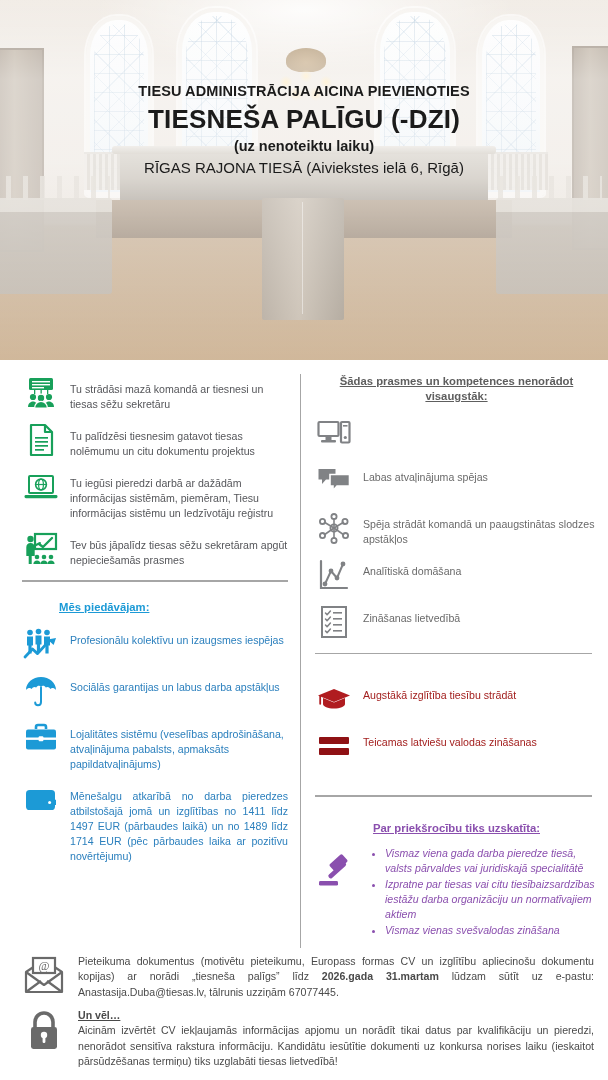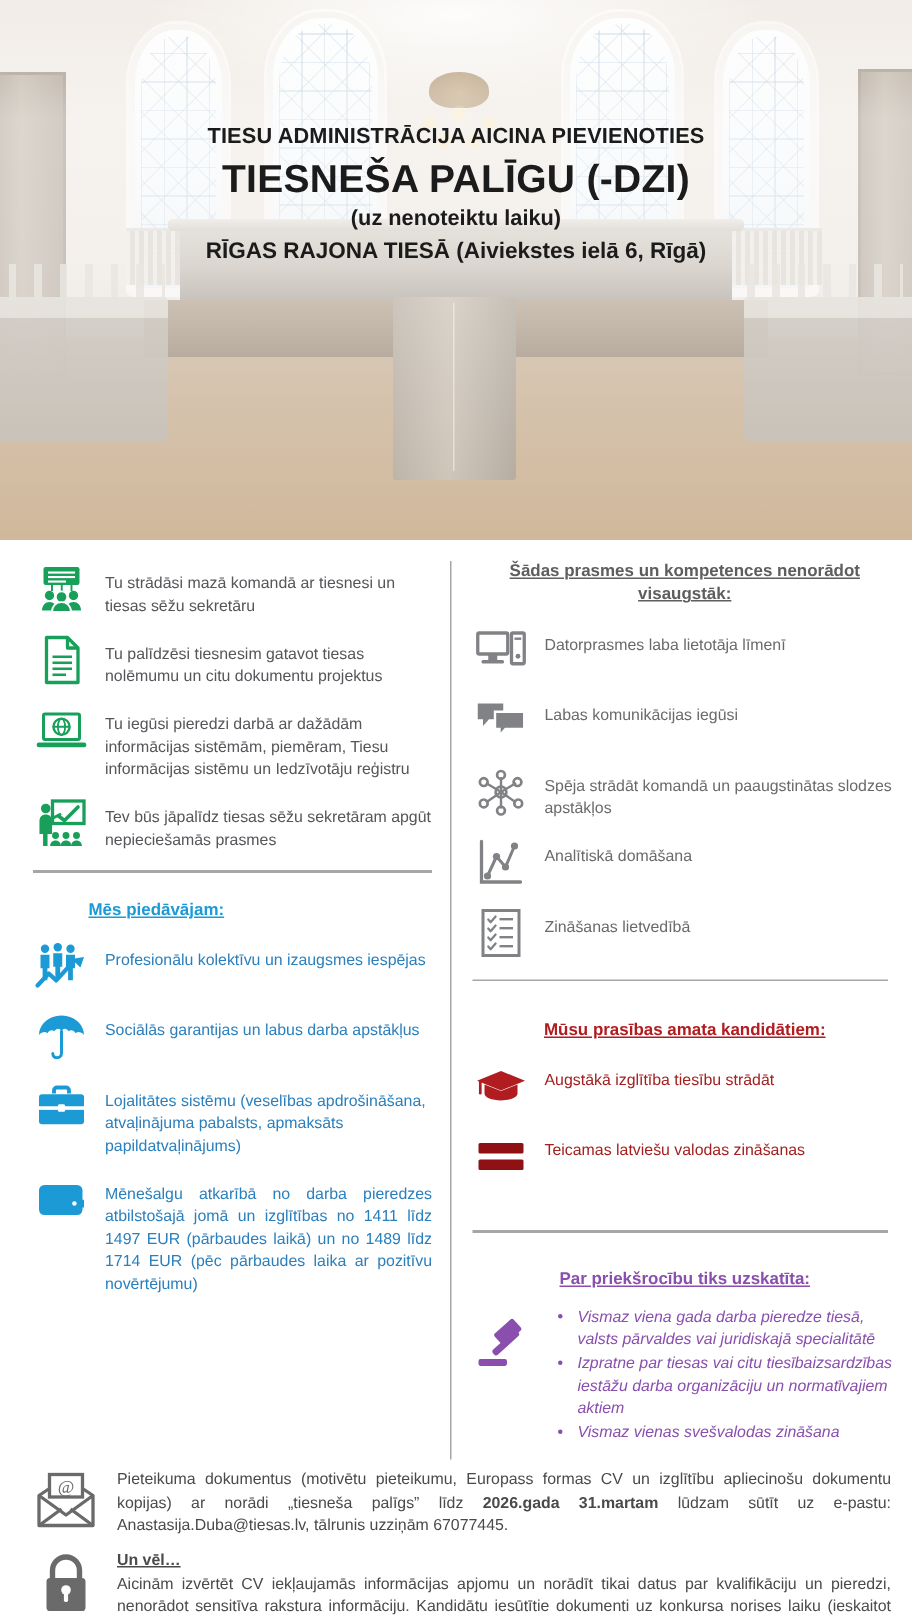--- a/index.html
+++ b/index.html
@@ -167,21 +167,21 @@
     letter-spacing: .2px;
   }
   .hero-line3 {
     font-size: 14.5px;
     font-weight: bold;
     line-height: 1.3;
     margin-top: 2px;
   }
   .hero-line4 {
     font-size: 15px;
-    font-weight: bold;
+    font-weight: normal;
     line-height: 1.3;
     margin-top: 2px;
   }
 
   
   .content {
     position: relative;
     width: 608px;
     padding: 0;
     box-sizing: border-box;
@@ -443,31 +443,30 @@
         <span class="ic">
           <svg width="34" height="30" viewBox="0 0 34 30">
             <rect x="1.5" y="3" width="20" height="14" rx="1" fill="none" stroke="#808285" stroke-width="2.2"></rect>
             <rect x="8.5" y="17.5" width="6" height="3.5" fill="#808285"></rect>
             <rect x="4" y="21" width="15" height="2.4" rx="1" fill="#808285"></rect>
             <rect x="24" y="3" width="8.5" height="20.5" rx="1" fill="none" stroke="#808285" stroke-width="2.2"></rect>
             <rect x="26" y="6" width="4.5" height="1.6" fill="#808285"></rect>
             <circle cx="28.3" cy="18.5" r="1.6" fill="#808285"></circle>
           </svg>
         </span>
-        <span class="txt grey">Datorprasmes laba lietotāja līmenī</span>
       </div>
 
       <div class="item">
         <span class="ic">
           <svg width="34" height="30" viewBox="0 0 34 30">
             <path d="M1.5 3h17v10.5h-9.5L5 18v-4.5H1.5z" fill="#808285"></path>
             <path d="M13 8.5h19.5v11.5H20l-4 4.5V20h-3z" fill="#808285" stroke="#ffffff" stroke-width="1.6"></path>
           </svg>
         </span>
-        <span class="txt grey">Labas komunikācijas iegūsi</span>
+        <span class="txt grey">Labas atvaļinājuma spējas</span>
       </div>
 
       <div class="item">
         <span class="ic">
           <svg width="34" height="32" viewBox="0 0 34 32">
             <g stroke="#808285" stroke-width="1.6" fill="none">
               <line x1="17" y1="16" x2="17" y2="6"></line>
               <line x1="17" y1="16" x2="27" y2="10"></line>
               <line x1="17" y1="16" x2="27" y2="23"></line>
               <line x1="17" y1="16" x2="7" y2="10"></line>
@@ -519,21 +518,20 @@
               <rect x="15" y="25" width="9" height="1.6"></rect>
             </g>
           </svg>
         </span>
         <span class="txt grey">Zināšanas lietvedībā</span>
       </div>
 
       <div class="hr full"></div>
 
       <div style="height:14px"></div>
-      <div class="sec-title red">Mūsu prasības amata kandidātiem:</div>
 
       <div class="item">
         <span class="ic">
           <svg width="34" height="26" viewBox="0 0 34 26">
             <path d="M17 3L33 9.5 17 16 1 9.5z" fill="#b01c20"></path>
             <path d="M6 12v6c0 2.6 5 4.6 11 4.6s11-2 11-4.6v-6l-11 4.4z" fill="#b01c20"></path>
             <path d="M3.2 10.4v7.4" stroke="#b01c20" stroke-width="1.8" stroke-linecap="round"></path>
           </svg>
         </span>
         <span class="txt red">Augstākā izglītība tiesību strādāt</span>

